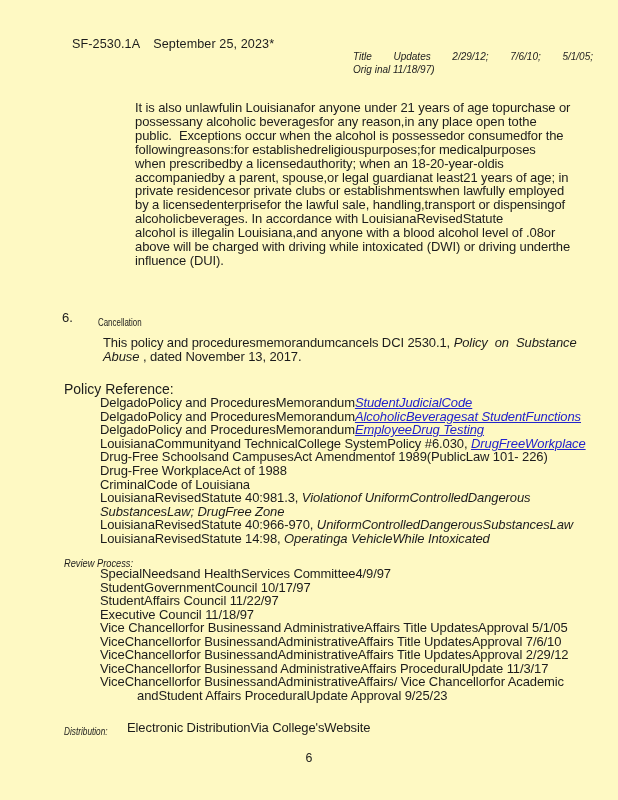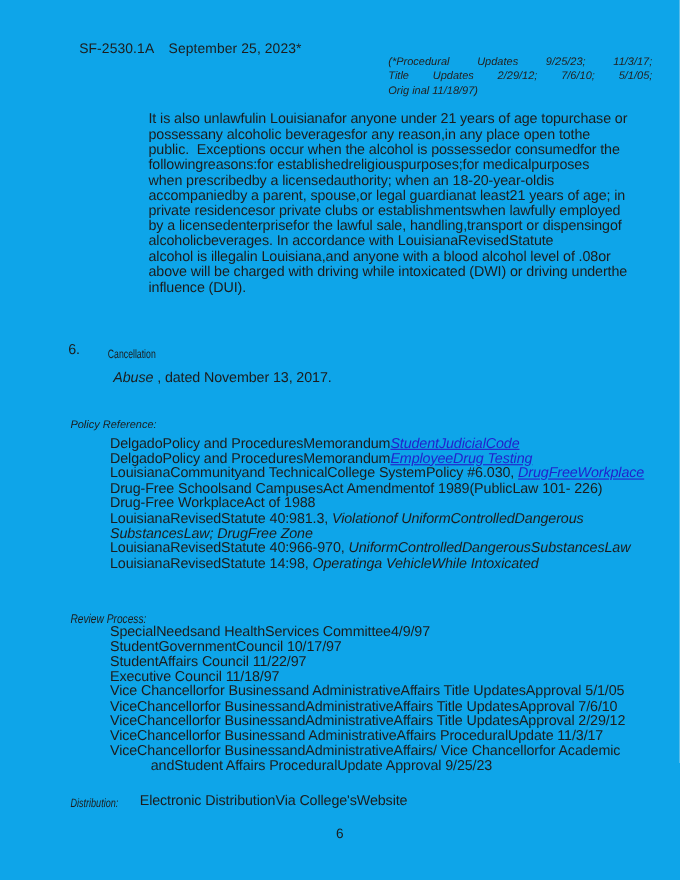--- a/index.html
+++ b/index.html
@@ -1,49 +1,48 @@
 <!DOCTYPE html>
 <html><head>
 <meta charset="utf-8">
 <style>
   html,body{margin:0;padding:0;background:#e8e8e8;}
   .page{
     position:relative;
     width:618px;height:800px;
-    background:#0ea5e9;
+    background:#fef9c3;
     font-family:"Liberation Sans","DejaVu Sans",sans-serif;
     color:#1c1c1c;
     overflow:hidden;
   }
   .abs{position:absolute;}
   .line{white-space:pre;font-size:13px;line-height:13.9px;letter-spacing:-0.1px;}
   .hdr{font-size:12.6px;letter-spacing:0.1px;}
   .revnote{width:240px;font-style:italic;font-size:10px;line-height:13px;color:#222;}
   .revnote .just{text-align:justify;text-align-last:justify;}
   .it{font-style:italic;}
   .link{color:#2222CC;font-style:italic;text-decoration:underline;cursor:pointer;}
-  .seclabel{font-style:italic;font-size:10px;}
+  .seclabel{font-size:14px;}
   .condensed{display:inline-block;transform:scaleX(0.72);transform-origin:left center;font-size:11px;letter-spacing:0;}
   .condensed-it{display:inline-block;transform:scaleX(0.80);transform-origin:left center;font-style:italic;font-size:11.6px;}
   .list .line{line-height:13.6px;}
   .review .line{line-height:13.55px;}
   .indent2{padding-left:37px;}
   .footer{width:618px;text-align:center;font-size:12.4px;}
 </style>
 </head>
 <body>
 
 <div class="page">
 
   <div class="abs hdr" style="left:72px;top:37px;">
     <span>SF-2530.1A</span><span style="display:inline-block;width:13px;"></span><span>September 25, 2023*</span>
   </div>
 
   <div class="abs revnote" style="left:353px;top:50px;">
-    <div class="just">(*Procedural Updates 9/25/23; 11/3/17;</div>
     <div class="just">Title Updates 2/29/12; 7/6/10; 5/1/05;</div>
     <div>Orig inal 11/18/97)</div>
   </div>
 
   <div class="abs" style="left:135px;top:101px;">
     <div class="line">It is also unlawfulin Louisianafor anyone under 21 years of age topurchase or</div>
     <div class="line">possessany alcoholic beveragesfor any reason,in any place open tothe</div>
     <div class="line">public.  Exceptions occur when the alcohol is possessedor consumedfor the</div>
     <div class="line">followingreasons:for establishedreligiouspurposes;for medicalpurposes</div>
     <div class="line">when prescribedby a licensedauthority; when an 18-20-year-oldis</div>
@@ -53,30 +52,33 @@
     <div class="line">alcoholicbeverages. In accordance with LouisianaRevisedStatute</div>
     <div class="line">alcohol is illegalin Louisiana,and anyone with a blood alcohol level of .08or</div>
     <div class="line">above will be charged with driving while intoxicated (DWI) or driving underthe</div>
     <div class="line">influence (DUI).</div>
   </div>
 
   <div class="abs line" style="left:62px;top:311px;">6.</div>
   <div class="abs" style="left:98px;top:312px;"><span class="condensed">Cancellation</span></div>
 
   <div class="abs" style="left:103px;top:336px;">
+    <div class="line"><span>This policy and proceduresmemorandumcancels DCI 2530.1, </span><span class="it">Policy  on  Substance</span></div>
     <div class="line"><span class="it">Abuse</span><span> , dated November 13, 2017.</span></div>
   </div>
 
   <div class="abs seclabel" style="left:64px;top:381px;">Policy Reference:</div>
   <div class="abs list" style="left:100px;top:396px;">
     <div class="line"><span>DelgadoPolicy and ProceduresMemorandum</span><span class="link">StudentJudicialCode</span></div>
+    <div class="line"><span>DelgadoPolicy and ProceduresMemorandum</span><span class="link">AlcoholicBeveragesat StudentFunctions</span></div>
     <div class="line"><span>DelgadoPolicy and ProceduresMemorandum</span><span class="link">EmployeeDrug Testing</span></div>
     <div class="line"><span>LouisianaCommunityand TechnicalCollege SystemPolicy #6.030, </span><span class="link">DrugFreeWorkplace</span></div>
     <div class="line">Drug-Free Schoolsand CampusesAct Amendmentof 1989(PublicLaw 101- 226)</div>
     <div class="line">Drug-Free WorkplaceAct of 1988</div>
+    <div class="line">CriminalCode of Louisiana</div>
     <div class="line"><span>LouisianaRevisedStatute 40:981.3, </span><span class="it">Violationof UniformControlledDangerous</span></div>
     <div class="line"><span class="it">SubstancesLaw; DrugFree Zone</span></div>
     <div class="line"><span>LouisianaRevisedStatute 40:966-970, </span><span class="it">UniformControlledDangerousSubstancesLaw</span></div>
     <div class="line"><span>LouisianaRevisedStatute 14:98, </span><span class="it">Operatinga VehicleWhile Intoxicated</span></div>
   </div>
 
   <div class="abs" style="left:64px;top:553px;"><span class="condensed-it">Review  Process:</span></div>
   <div class="abs review" style="left:100px;top:567px;">
     <div class="line">SpecialNeedsand HealthServices Committee4/9/97</div>
     <div class="line">StudentGovernmentCouncil 10/17/97</div>

